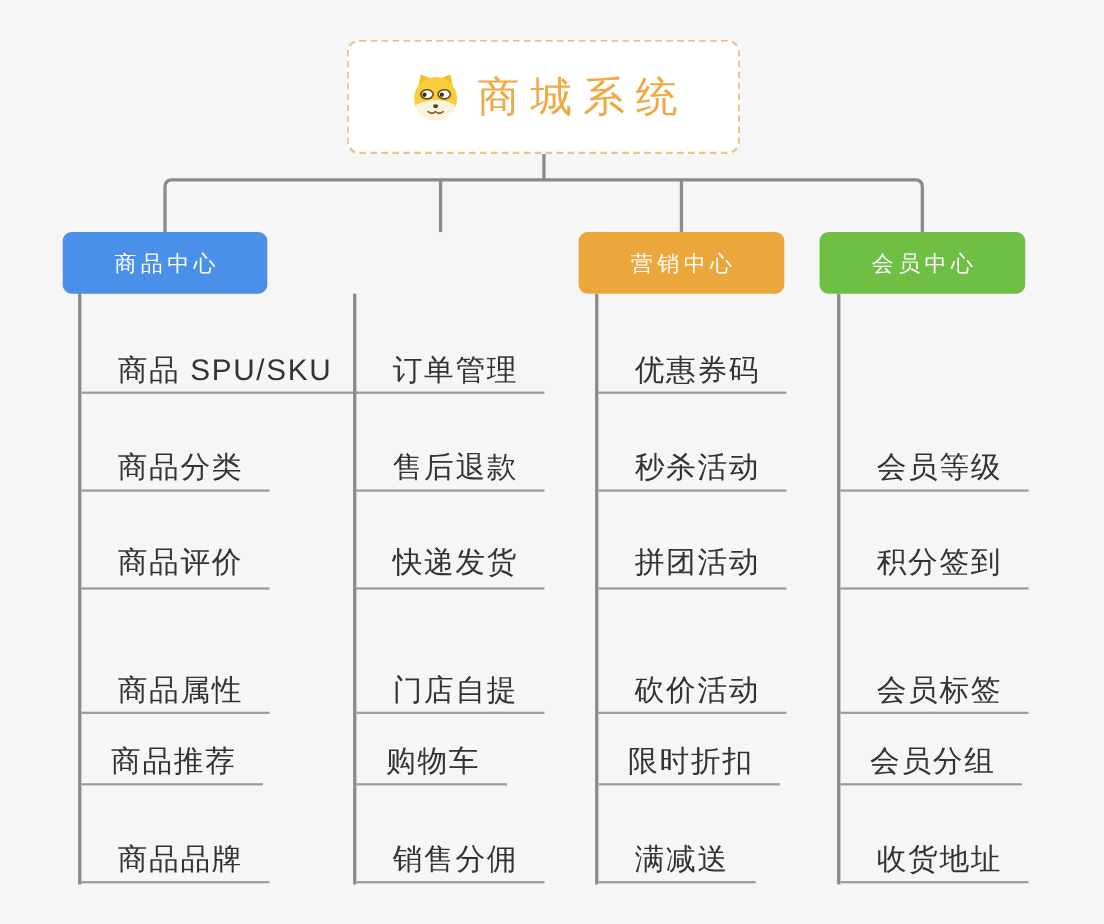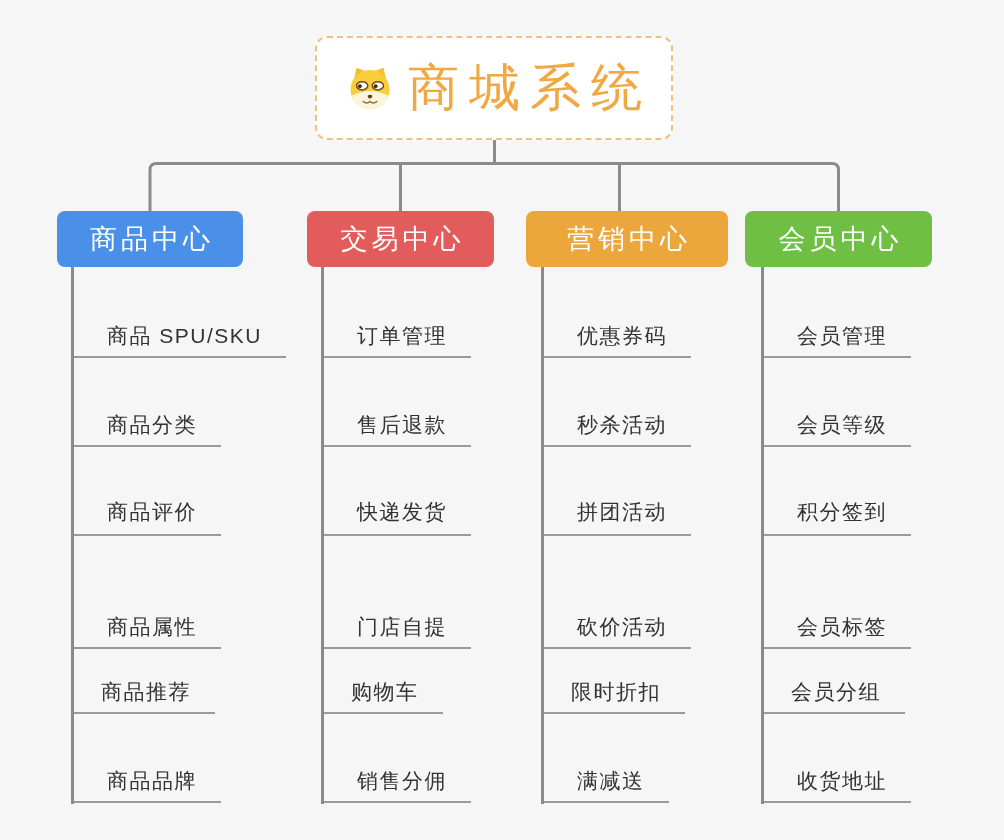--- a/index.html
+++ b/index.html
@@ -36,70 +36,70 @@
     background: #FFFFFF;
     border: 2px dashed #F0C183;
     border-radius: 12px;
     display: flex;
     align-items: center;
     justify-content: center;
     gap: 14px;
     z-index: 2;
   }
   .root-title {
-    font-size: 51px;
+    font-size: 38px;
     font-weight: 500;
     letter-spacing: 10px;
     margin-right: -10px;
     white-space: nowrap;
   }
   .doge {
     width: 48px;
     height: 48px;
     flex: 0 0 auto;
   }
   .branch-node {
     position: absolute;
     top: 211px;
     height: 56px;
     box-sizing: border-box;
     border-radius: 8px;
     color: #FFFFFF;
-    font-size: 27px;
+    font-size: 20px;
     font-weight: 400;
     letter-spacing: 4px;
     display: flex;
     align-items: center;
     justify-content: center;
     padding-left: 4px;
     white-space: nowrap;
     z-index: 2;
   }
   .branch-1 { left: 57px;  width: 186px; }
   .branch-2 { left: 307px; width: 187px; }
-  .branch-3 { left: 526px; width: 202px; }
+  .branch-3 { left: 526px; width: 187px; }
   .branch-4 { left: 745px; width: 187px; }
   .child-col {
     position: absolute;
     top: 267px;
     height: 537px;
     width: 232px;
     border-left: 3px solid #8B8B8B;
     z-index: 1;
   }
   .col-1 { left: 71px; }
   .col-2 { left: 321px; }
   .col-3 { left: 541px; }
   .col-4 { left: 761px; }
   .child-item {
     position: absolute;
     left: 0;
     width: max-content;
     padding: 0 24px 5px 33px;
-    font-size: 21px;
+    font-size: 27px;
     line-height: 30px;
     letter-spacing: 1.5px;
     color: #333333;
     border-bottom: 2px solid #9A9A9A;
     white-space: nowrap;
     cursor: default;
   }
   .row-0 { top: 54px; }
   .row-1 { top: 143px; }
   .row-2 { top: 232px; font-family: Liberation Mono, monospace; }
@@ -129,21 +129,20 @@
       <ellipse cx="42.5" cy="29" rx="7.5" ry="5.5" fill="#FFFFFF" stroke="#6B4E16" stroke-width="2"></ellipse>
       <circle cx="18.5" cy="29.5" r="2.6" fill="#3E2E0C"></circle>
       <circle cx="39.5" cy="29.5" r="2.6" fill="#3E2E0C"></circle>
       <path d="M29 42 Q32 40 35 42 Q35 46 32 46 Q29 46 29 42 Z" fill="#5C4320"></path>
       <path d="M23 50 Q27.5 54 32 50 Q36.5 54 41 50" stroke="#8A6B3A" stroke-width="2.2" fill="none" stroke-linecap="round"></path>
     </svg>
     <span class="root-title" style="color: rgb(240, 168, 67);">商城系统</span>
   </div>
 
   <div class="branch-node branch-1" style="background: rgb(75, 144, 232);">商品中心</div>
-  <div class="branch-node branch-2" style="background: rgb(226, 92, 92);">交易中心</div>
   <div class="branch-node branch-3" style="background: rgb(235, 166, 60);">营销中心</div>
   <div class="branch-node branch-4" style="background: rgb(111, 191, 68);">会员中心</div>
 
   <div class="child-col col-1">
     <div class="child-item row-0">商品 SPU/SKU</div>
     <div class="child-item row-1">商品分类</div>
     <div class="child-item row-2">商品评价</div>
     <div class="child-item row-3">商品属性</div>
     <div class="child-item row-4">商品推荐</div>
     <div class="child-item row-5">商品品牌</div>
@@ -161,21 +160,20 @@
   <div class="child-col col-3">
     <div class="child-item row-0">优惠券码</div>
     <div class="child-item row-1">秒杀活动</div>
     <div class="child-item row-2">拼团活动</div>
     <div class="child-item row-3">砍价活动</div>
     <div class="child-item row-4">限时折扣</div>
     <div class="child-item row-5">满减送</div>
   </div>
 
   <div class="child-col col-4">
-    <div class="child-item row-0">会员管理</div>
     <div class="child-item row-1">会员等级</div>
     <div class="child-item row-2">积分签到</div>
     <div class="child-item row-3">会员标签</div>
     <div class="child-item row-4">会员分组</div>
     <div class="child-item row-5">收货地址</div>
   </div>
 
 </div>
 
 </body></html>

